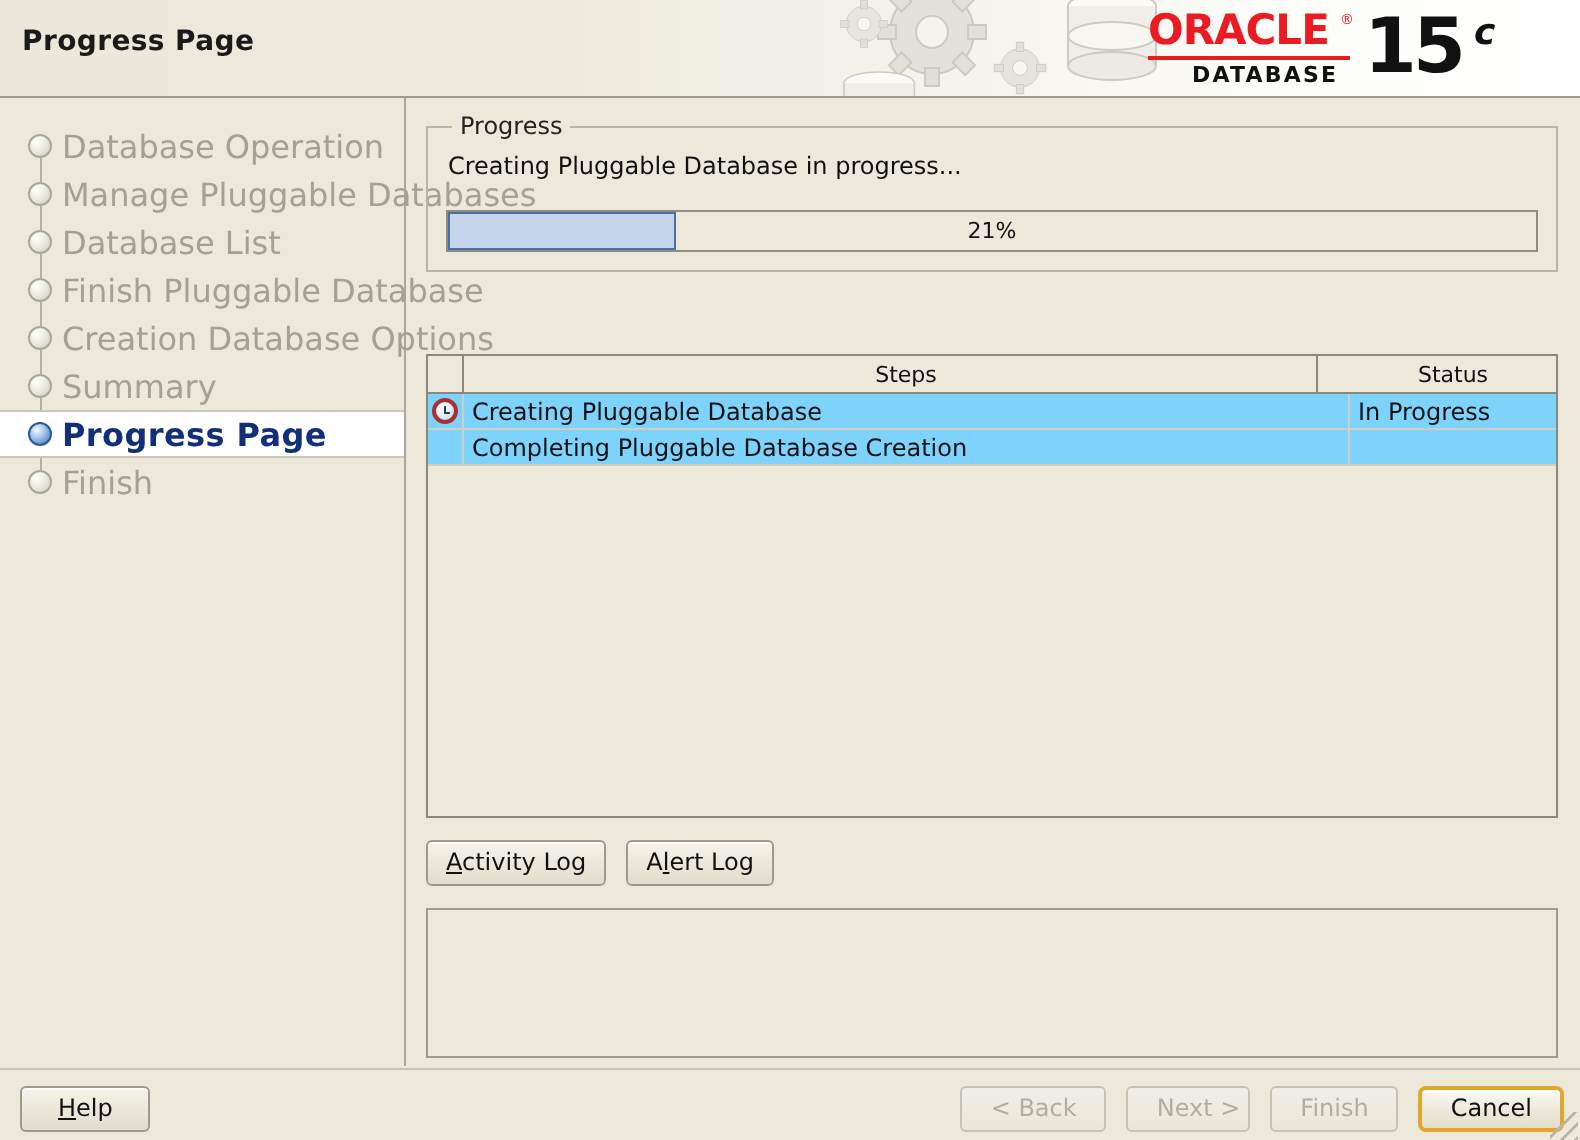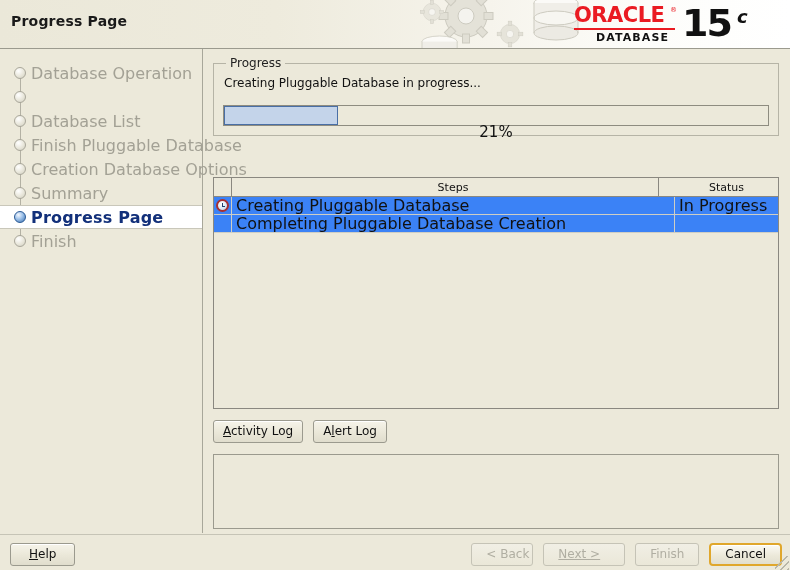--- a/index.html
+++ b/index.html
@@ -196,23 +196,22 @@
     border: 1px solid #4a6fa5;
     box-sizing: border-box;
   }
   #progress-pct {
     position: absolute;
     left: 0; top: 0;
     width: 100%; height: 100%;
     display: flex;
     align-items: center;
     justify-content: center;
-    font-size: 15px;
-    color: #111;
-    margin-top: 16px;
+    font-size: 11px;
+    color: #111;
   }
 
   
   #steps-table {
     position: absolute;
     left: 10px; top: 128px;
     width: 566px; height: 232px;
     background: #ece9da;
     border: 1px solid #8a8880;
     box-sizing: border-box;
@@ -243,25 +242,25 @@
   .trow {
     display: flex;
     height: 18px;
     background: #ffffff;
     border-bottom: 1px solid #cfcec4;
     box-sizing: border-box;
   }
   .tcell {
     display: flex;
     align-items: center;
-    font-size: 16px;
+    font-size: 12px;
     color: #111;
     border-right: 1px solid #cfcec4;
     box-sizing: border-box;
-    background: #3b82f6;
+    background: #7dd3fc;
     padding-left: 4px;
     overflow: hidden;
     white-space: nowrap;
   }
   .tcell.col-icon { padding-left: 0; justify-content: center; }
   .tcell.col-status { border-right: none; }
 
   .clock-icon {
     width: 13px; height: 13px;
     border-radius: 50%;
@@ -428,20 +427,21 @@
 
   <div id="sidebar">
     <div id="step-line"></div>
     <div style="position:absolute; left:0; top:12px; width:202px;">
       <div class="step">
         <span class="step-dot"></span>
         <span class="step-label">Database Operation</span>
       </div>
       <div class="step">
         <span class="step-dot"></span>
+        <span class="step-label">Manage Pluggable Databases</span>
       </div>
       <div class="step">
         <span class="step-dot"></span>
         <span class="step-label">Database List</span>
       </div>
       <div class="step">
         <span class="step-dot"></span>
         <span class="step-label">Finish Pluggable Database</span>
       </div>
       <div class="step">
@@ -500,21 +500,21 @@
     </div>
 
     <div id="log-panel"></div>
   </div>
 
   <div id="footer">
     <div id="help-btn-wrap">
       <button class="btn" style="padding:3px 18px 4px 18px;"><span class="u">H</span><span>elp</span></button>
     </div>
     <div id="nav-buttons">
-      <button class="btn disabled" style="padding:3px 3px 4px 14px;">&lt; Back</button>
-      <button class="btn disabled" style="padding:3px 24px 4px 14px;text-decoration:underline;">Next &gt;</button>
+      <button class="btn disabled" style="padding:3px 14px 4px 14px;">&lt; Back</button>
+      <button class="btn disabled" style="padding:3px 4px 4px 14px;">Next &gt;</button>
       <button class="btn disabled" style="padding:3px 14px 4px 14px;">Finish</button>
       <button class="btn primary" style="padding:2px 14px 3px 14px;">Cancel</button>
     </div>
     <div id="resize-grip"></div>
   </div>
 
 </div>
 
 </body></html>

